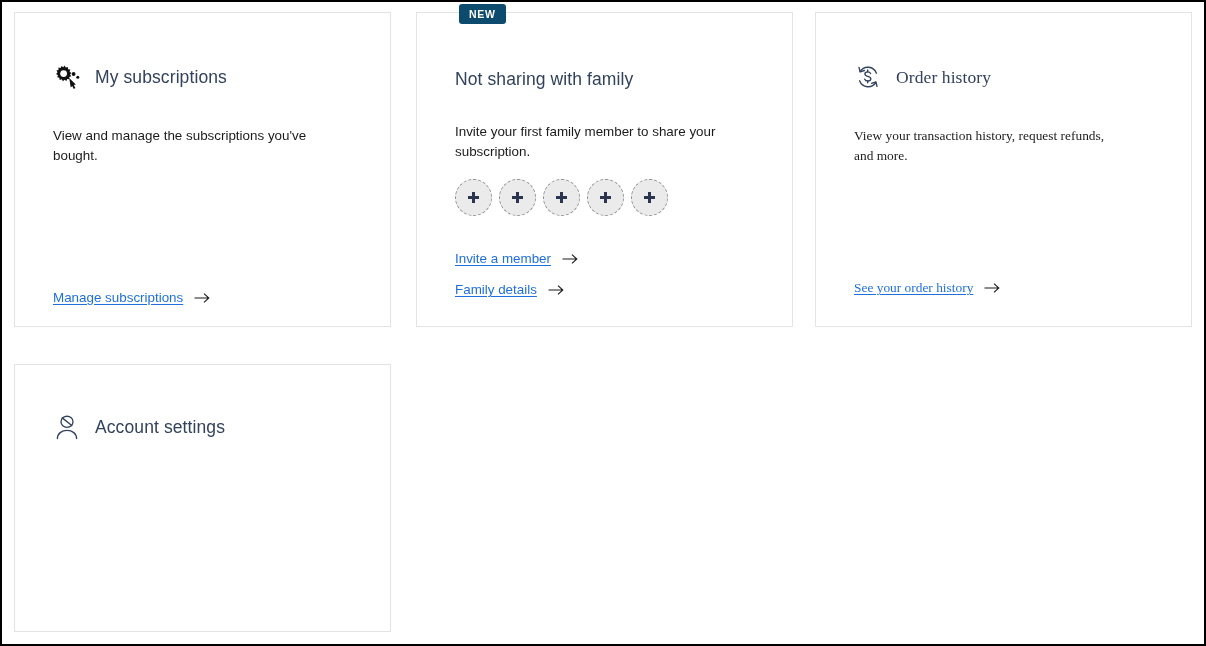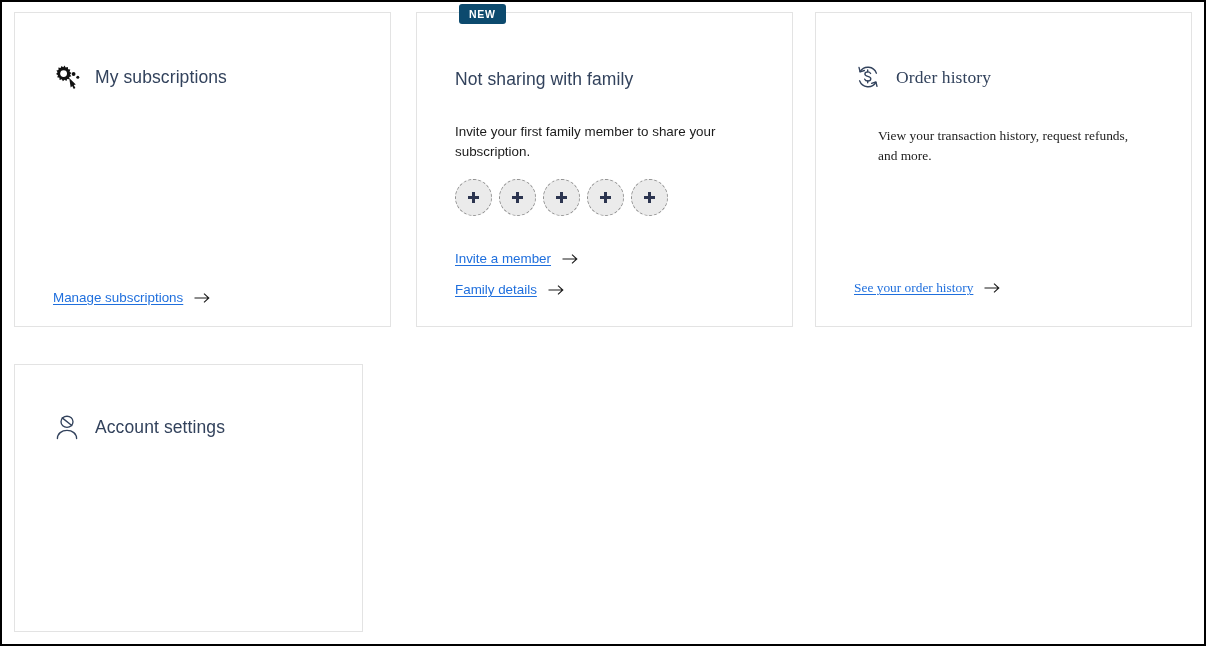--- a/index.html
+++ b/index.html
@@ -34,21 +34,21 @@
   .card {
     position: absolute;
     box-sizing: border-box;
     background: #ffffff;
     border: 1px solid #e3e3e3;
   }
 
   #card-subscriptions { left: 0px;   top: 0px;   width: 377px; height: 315px; }
   #card-family        { left: 402px; top: 0px;   width: 377px; height: 315px; }
   #card-orders        { left: 801px; top: 0px;   width: 377px; height: 315px; font-family: Liberation Serif, serif; }
-  #card-account       { left: 0px;   top: 352px; width: 349px; height: 268px; padding-left: 8px; }
+  #card-account       { left: 0px;   top: 352px; width: 377px; height: 268px; padding-left: 8px; }
 
   
   .card-head {
     position: absolute;
     left: 38px;
     display: flex;
     align-items: center;
     gap: 14px;
   }
   #card-subscriptions .card-head { top: 50px; }
@@ -73,21 +73,21 @@
   
   .card-body {
     position: absolute;
     left: 38px;
     font-size: 13.4px;
     line-height: 20px;
     color: #1b1b1b;
   }
   #card-subscriptions .card-body { top: 113px; width: 300px; }
   #card-family .card-body        { top: 109px; width: 300px; }
-  #card-orders .card-body        { top: 113px; width: 265px; margin-left: 24px; }
+  #card-orders .card-body        { top: 113px; width: 265px; }
   #card-account .card-body       { top: 459px; width: 275px; }
   #card-account .card-body       { top: 107px; }
 
   
   .card-link {
     position: absolute;
     left: 38px;
     display: inline-flex;
     align-items: center;
     gap: 11px;
@@ -184,20 +184,21 @@
               <circle cx="10.6" cy="10.6" r="3.4" fill="#ffffff"></circle>
               <path d="M16.2 15.0l6.6 6.6-2.0 0.5 1.6 3.0-1.6 0.9-1.6-3.0-1.5 1.4z"></path>
               <circle cx="20.6" cy="11.0" r="1.9"></circle>
               <circle cx="24.8" cy="14.2" r="1.5"></circle>
             </g>
           </svg>
         </span>
         <span class="card-title">My subscriptions</span>
       </div>
 
+      <div class="card-body">View and manage the subscriptions you've bought.</div>
 
       <a class="card-link" id="link-manage-subscriptions">
         <span>Manage subscriptions</span>
         <span class="arrow">
           <svg viewBox="0 0 17 12" width="17" height="12" aria-hidden="true">
             <path d="M0.5 6h14M10 1.6L14.8 6 10 10.4" fill="none" stroke="#1b1b1b" stroke-width="1.1"></path>
           </svg>
         </span>
       </a>
     </div>

